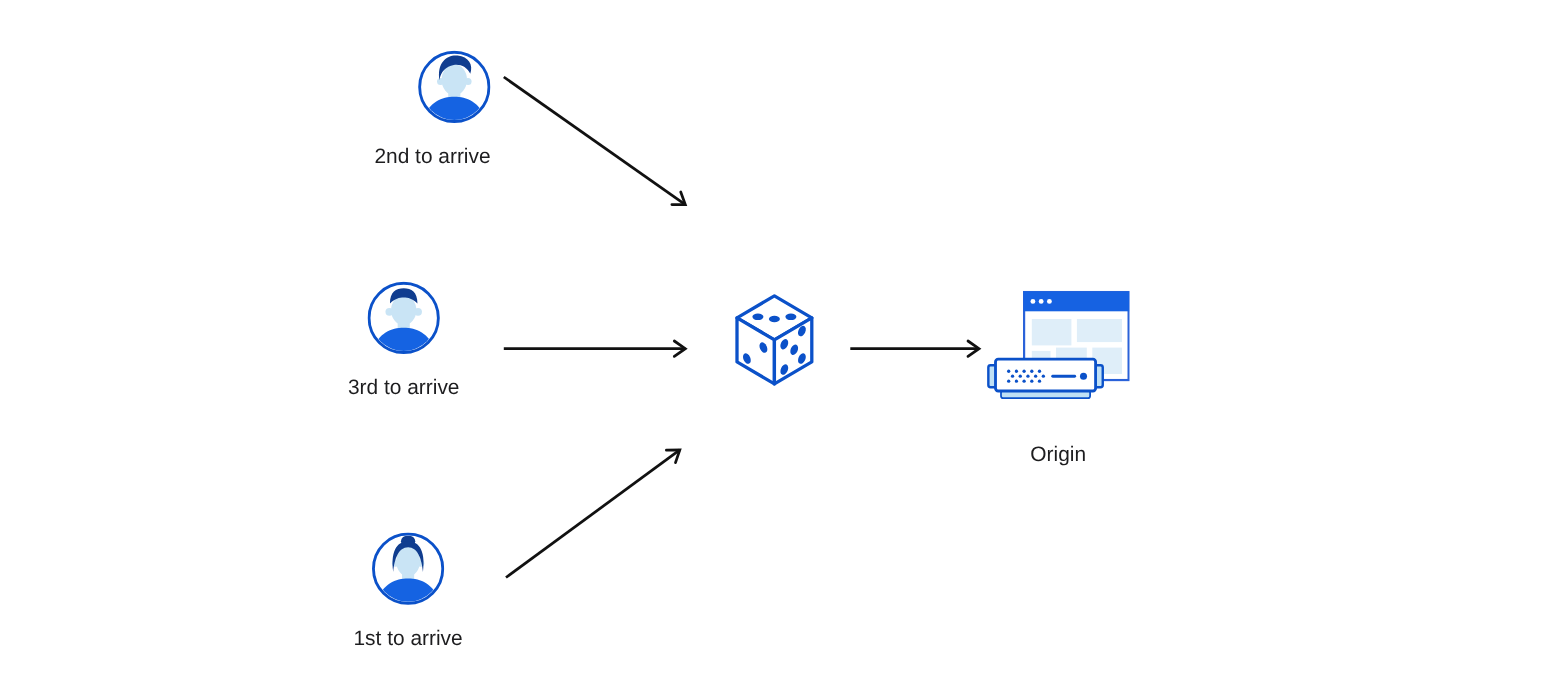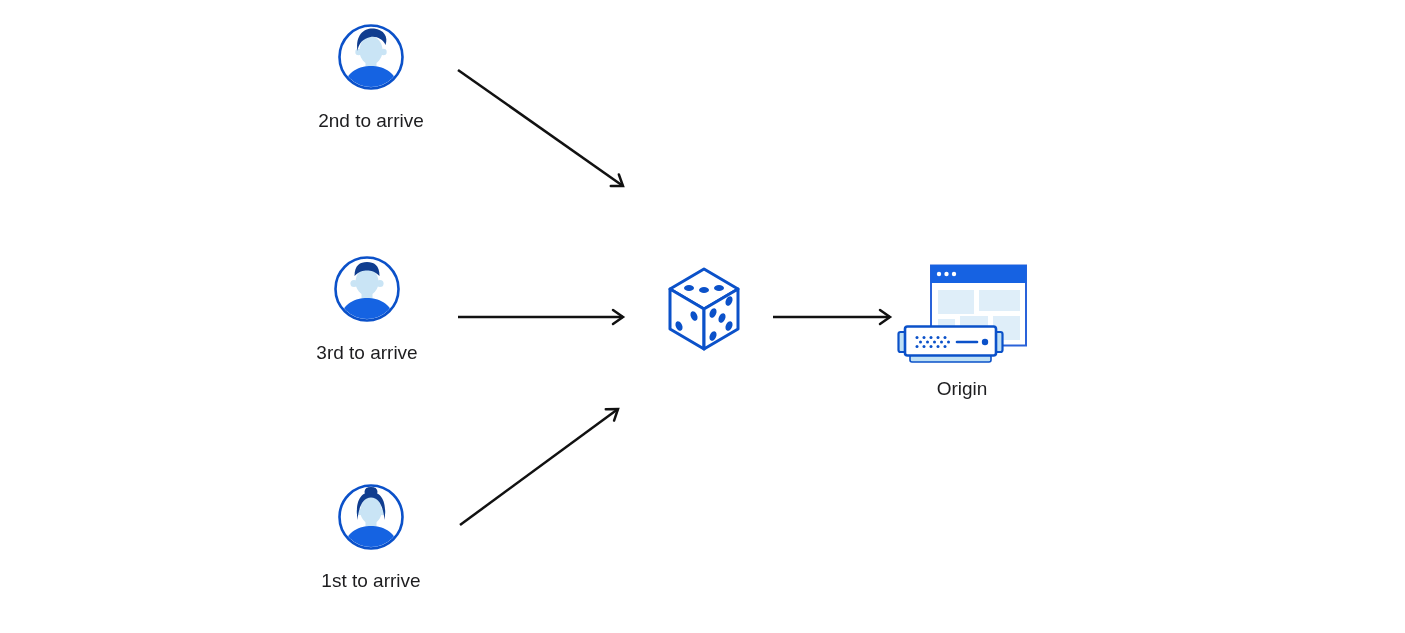--- a/index.html
+++ b/index.html
@@ -47,21 +47,21 @@
       <marker id="ah" markerUnits="userSpaceOnUse" markerWidth="26" markerHeight="26" viewBox="-13 -13 26 26" refX="0" refY="0" orient="auto">
         <path d="M-10,-7 L0,0 L-10,7" fill="none" stroke="#111111" stroke-width="2.5" stroke-linecap="round" stroke-linejoin="miter"></path>
       </marker>
     </defs>
     <line x1="458" y1="70" x2="623" y2="186" stroke="#111111" stroke-width="2.5" marker-end="url(#ah)"></line>
     <line x1="458" y1="317" x2="623" y2="317" stroke="#111111" stroke-width="2.5" marker-end="url(#ah)"></line>
     <line x1="460" y1="525" x2="618" y2="409" stroke="#111111" stroke-width="2.5" marker-end="url(#ah)"></line>
     <line x1="773" y1="317" x2="890" y2="317" stroke="#111111" stroke-width="2.5" marker-end="url(#ah)"></line>
   </svg>
 
-  <div class="node user-node" style="left:296px; top:24px;">
+  <div class="node user-node" style="left:296px; top:46px;align-items:flex-end;">
     <span class="avatar icon-wrap">
       <svg width="66" height="66" viewBox="0 0 66 66">
         <circle cx="33" cy="33" r="31.5" fill="#ffffff" stroke="#0b51c9" stroke-width="2.6"></circle>
         <clipPath id="clipA">
             <circle cx="33" cy="33" r="30"></circle>
           </clipPath>
         <g clip-path="url(#clipA)">
           <rect x="27.5" y="30" width="11" height="16" fill="#c9e4f5"></rect>
           <path d="M3,66 C9,47 21,42 33,42 C45,42 57,47 63,66 Z" fill="#1563e2"></path>
           <circle cx="20.5" cy="28" r="3.2" fill="#c9e4f5"></circle>
@@ -132,21 +132,21 @@
           <ellipse cx="63" cy="35" rx="3.2" ry="5" transform="rotate(24 63 35)"></ellipse>
           <ellipse cx="47" cy="47" rx="3.2" ry="5" transform="rotate(24 47 47)"></ellipse>
           <ellipse cx="56" cy="52" rx="3.2" ry="5" transform="rotate(24 56 52)"></ellipse>
           <ellipse cx="63" cy="60" rx="3.2" ry="5" transform="rotate(24 63 60)"></ellipse>
           <ellipse cx="47" cy="70" rx="3.2" ry="5" transform="rotate(24 47 70)"></ellipse>
         </g>
       </svg>
     </span>
   </div>
 
-  <div class="node origin-node" style="left:897px; top:264px;">
+  <div class="node origin-node" style="left:897px; top:264px;gap:25px;">
     <span class="icon-wrap">
       <svg width="130" height="100" viewBox="0 0 130 100">
 
         <g>
           <rect x="34" y="1.5" width="95" height="80" fill="#ffffff" stroke="#2a62d9" stroke-width="2"></rect>
           <rect x="33.5" y="1" width="96" height="18" fill="#1662e2"></rect>
           <circle cx="42" cy="10" r="2.2" fill="#ffffff"></circle>
           <circle cx="49.5" cy="10" r="2.2" fill="#ffffff"></circle>
           <circle cx="57" cy="10" r="2.2" fill="#ffffff"></circle>
           <rect x="41" y="26" width="36" height="24" fill="#dfeef9"></rect>

